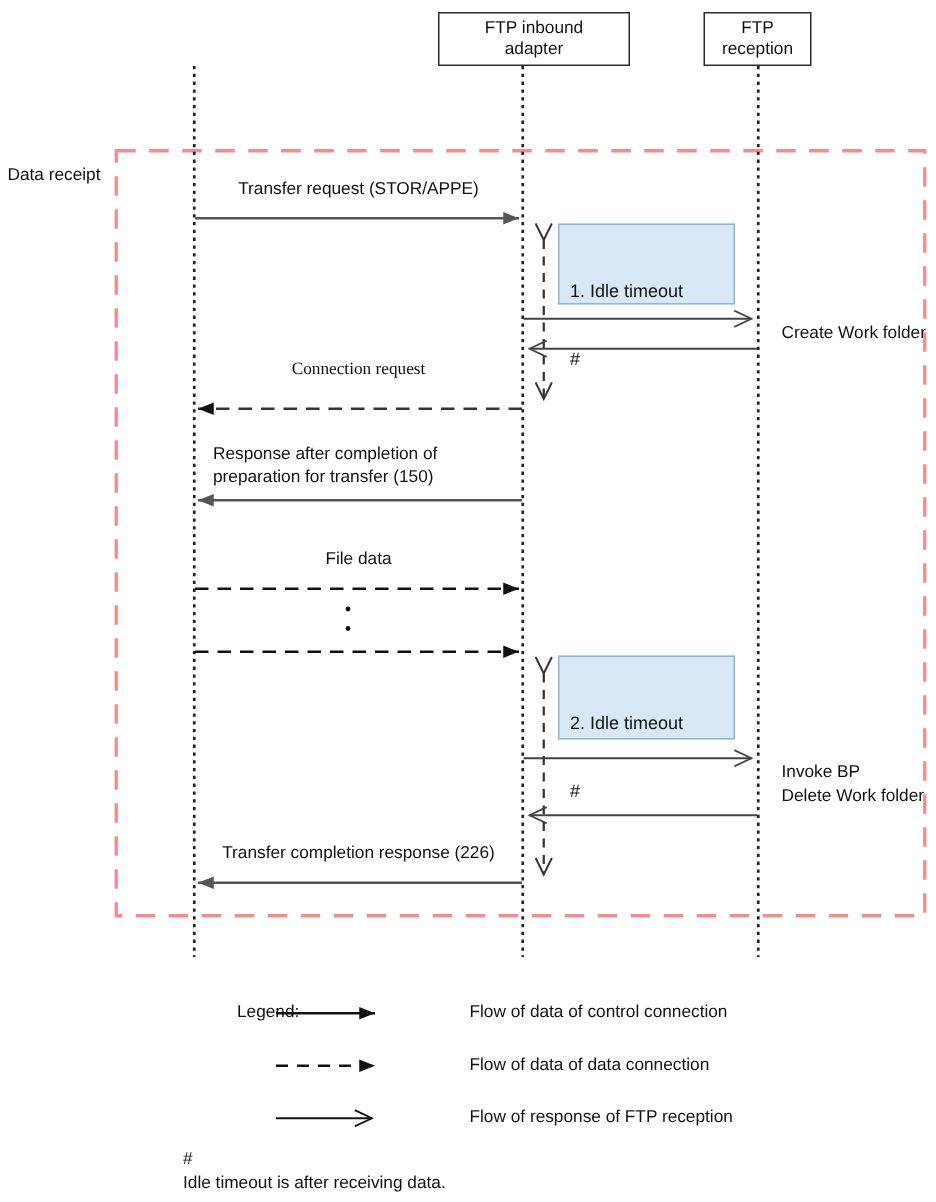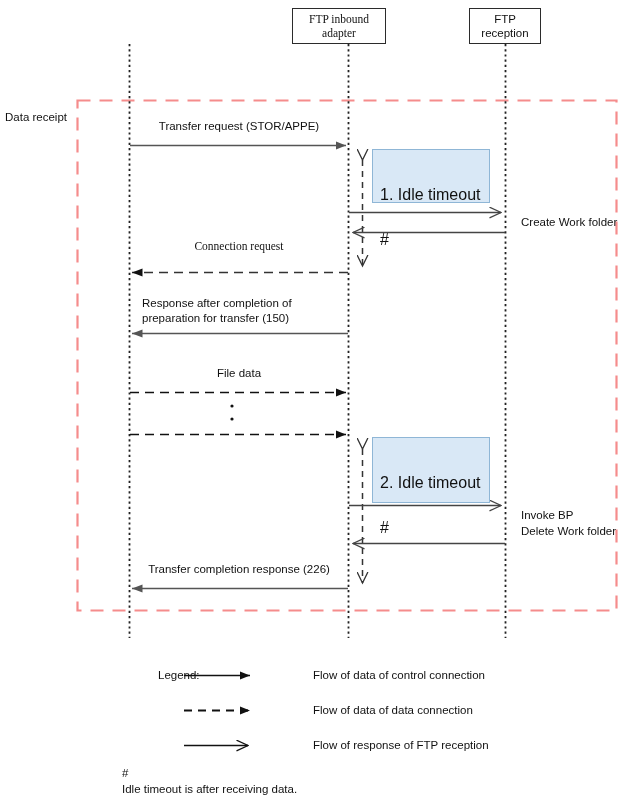--- a/index.html
+++ b/index.html
@@ -54,21 +54,21 @@
   }
   .msg-label.center { text-align: center; }
   .msg-label.left   { text-align: left; }
 
   
   .note-box {
     position: absolute;
     box-sizing: border-box;
     background: #d9e8f6;
     border: 1px solid #8fb6d6;
-    font-size: 16px;
+    font-size: 12px;
     line-height: 15px;
     color: #111111;
     padding: 7px 0 0 7px;
     white-space: pre;
   }
 
   
   .frame-caption {
     position: absolute;
     font-size: 11.5px;
@@ -155,21 +155,21 @@
     <line x1="505" y1="543.5" x2="353" y2="543.5" stroke="#444444" stroke-width="1.4" marker-end="url(#ah-open)"></line>
 
     <line x1="348" y1="588.5" x2="132" y2="588.5" stroke="#555555" stroke-width="1.7" marker-end="url(#ah-filled-l)"></line>
 
     <line x1="184" y1="675.5" x2="250" y2="675.5" stroke="#111111" stroke-width="1.6" marker-end="url(#ah-filled-blk)"></line>
     <line x1="184" y1="710.5" x2="250" y2="710.5" stroke="#111111" stroke-width="1.8" stroke-dasharray="8 6" marker-end="url(#ah-filled-blk)"></line>
     <line x1="184" y1="745.5" x2="248" y2="745.5" stroke="#111111" stroke-width="1.3" marker-end="url(#ah-open-blk)"></line>
   </svg>
 
 
-  <div class="actor-box" style="left:292px; top:8px; width:94px; height:36px;font-family:Liberation Serif, serif;">
+  <div class="actor-box" style="left:292px; top:8px; width:128px; height:36px;">
     <div>
       <span>FTP inbound</span>
       <span>adapter</span>
     </div>
   </div>
 
   <div class="actor-box" style="left:469px; top:8px; width:72px; height:36px;">
     <div>
       <span>FTP</span>
       <span>reception</span>
@@ -192,21 +192,21 @@
   <div class="msg-label left" style="left:521px; top:508px;">Invoke BP</div>
   <div class="msg-label left" style="left:521px; top:524px;">Delete Work folder</div>
 
   <div class="msg-label center" style="left:130px; top:562px; width:218px;">Transfer completion response (226)</div>
 
   <div class="note-box" style="left:372px; top:149px; width:118px; height:54px;">
     <div>1. Idle timeout</div>
     <div>#</div>
   </div>
 
-  <div class="note-box" style="left:372px; top:437px; width:118px; height:66px;">
+  <div class="note-box" style="left:372px; top:437px; width:118px; height:56px;">
     <div>2. Idle timeout</div>
     <div>#</div>
   </div>
 
   <div class="legend-label" style="left:113px; top:668px;">Legend:</div>
 
   <div class="legend-label" style="left:268px; top:668px;">Flow of data of control connection</div>
   <div class="legend-label" style="left:268px; top:703px;">Flow of data of data connection</div>
   <div class="legend-label" style="left:268px; top:738px;">Flow of response of FTP reception</div>
 

